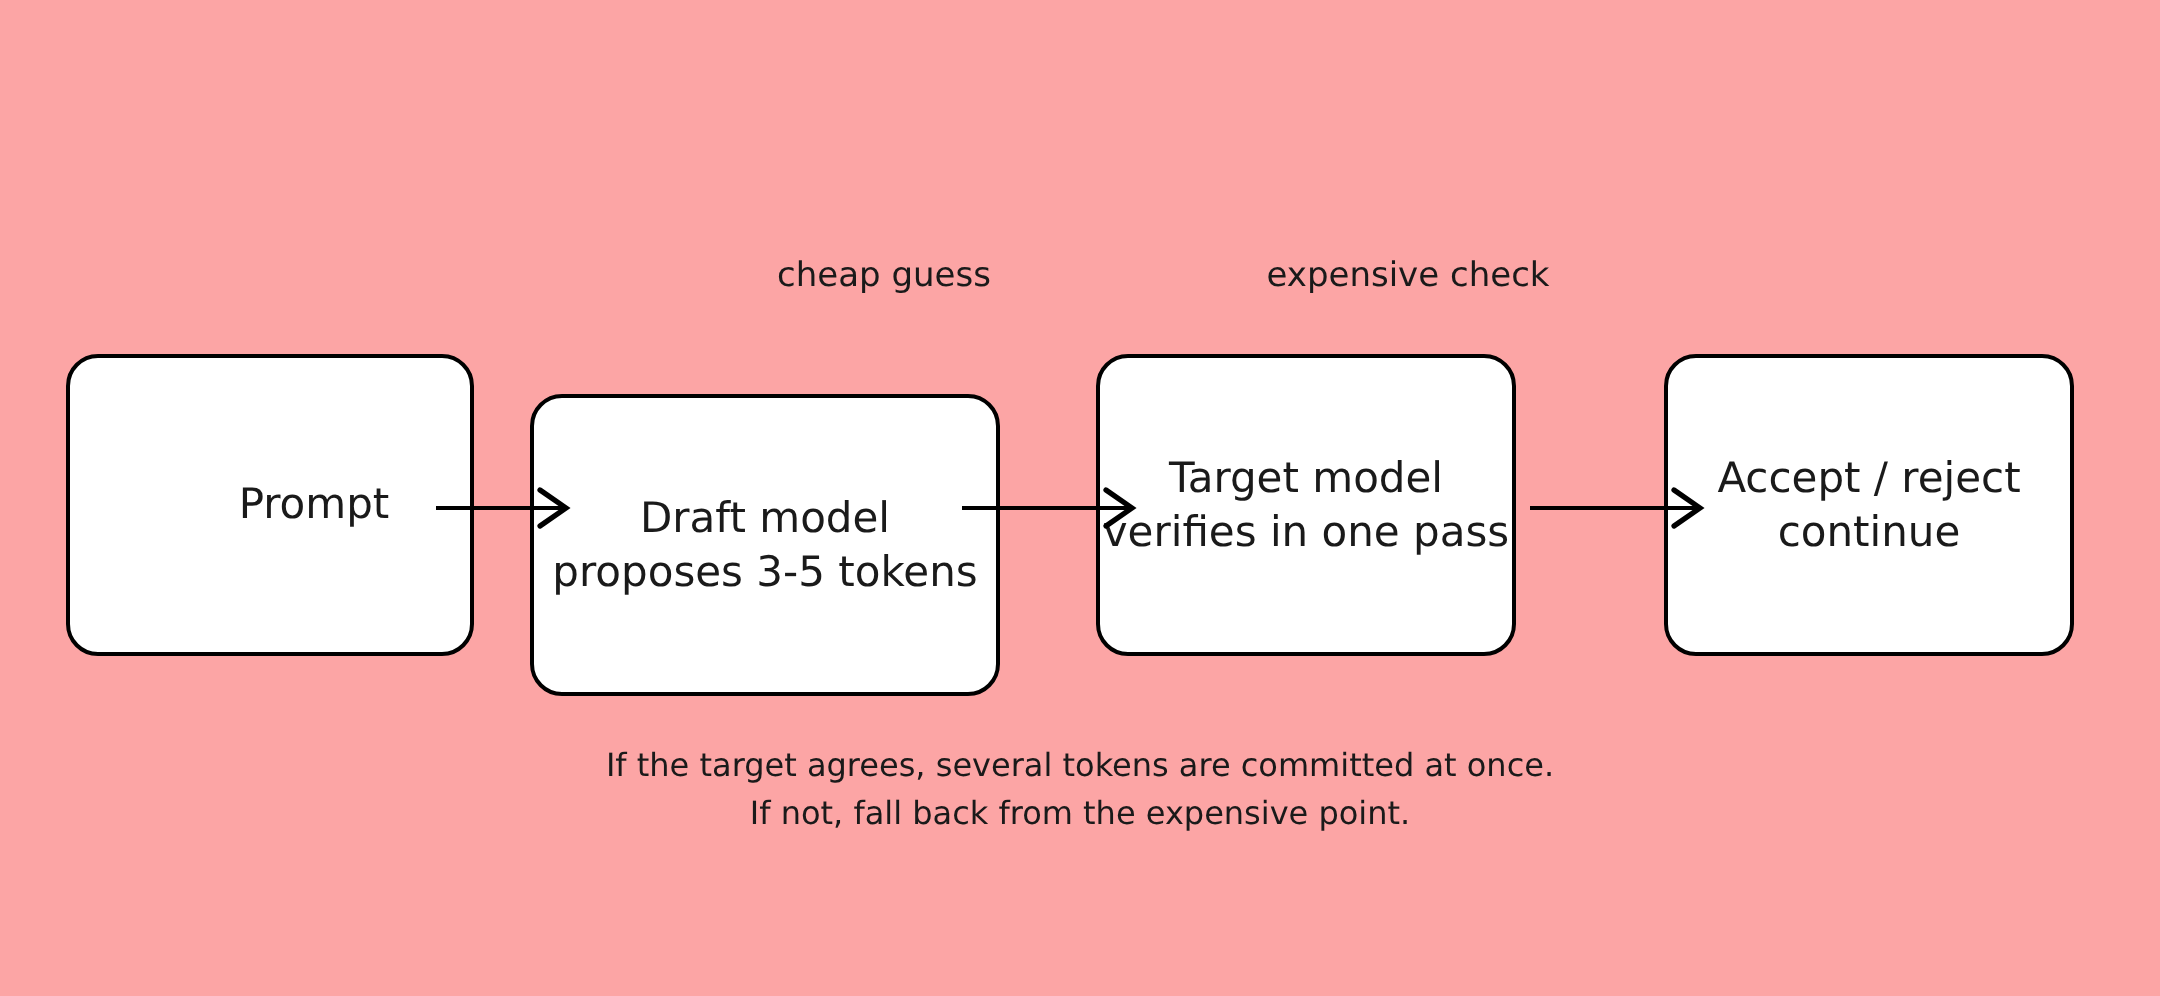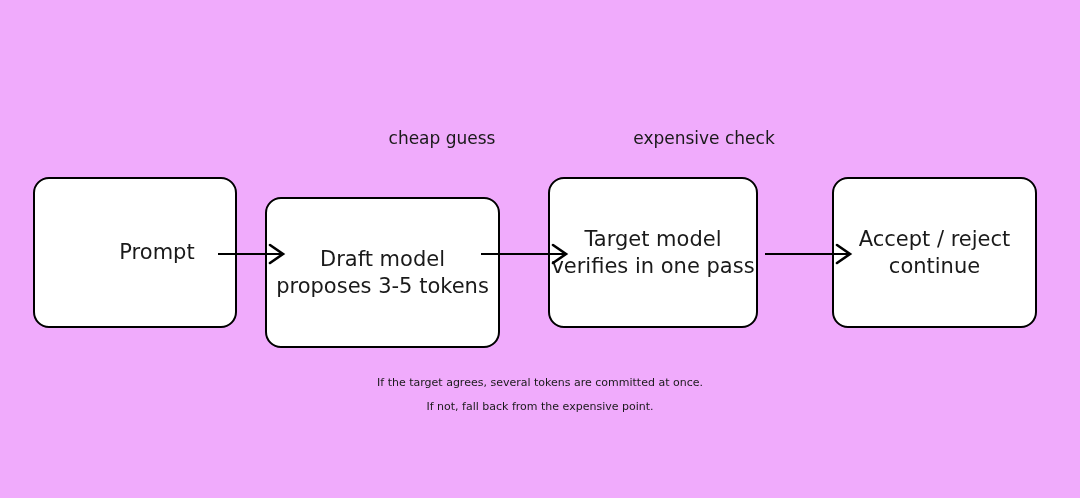--- a/index.html
+++ b/index.html
@@ -13,21 +13,21 @@
     height: 498px;
     overflow: hidden;
     font-family: "DejaVu Sans", sans-serif;
     color: #1a1a1a;
     -webkit-font-smoothing: antialiased;
   }
   #canvas {
     position: relative;
     width: 1080px;
     height: 498px;
-    background: #f0abfc;
+    background: #fca5a5;
   }
 
   
   .annotation {
     position: absolute;
     font-size: 17px;
     line-height: 20px;
     color: #1a1a1a;
     white-space: nowrap;
     text-align: center;
@@ -71,21 +71,21 @@
     stroke: #000000;
     fill: none;
   }
 
   
   #caption {
     position: absolute;
     left: 0;
     width: 1080px;
     text-align: center;
-    font-size: 11px;
+    font-size: 16px;
     line-height: 24px;
     color: #1a1a1a;
   }
   #caption div { white-space: nowrap; }
 </style>
 </head>
 <body>
 
 <div id="canvas">
 

